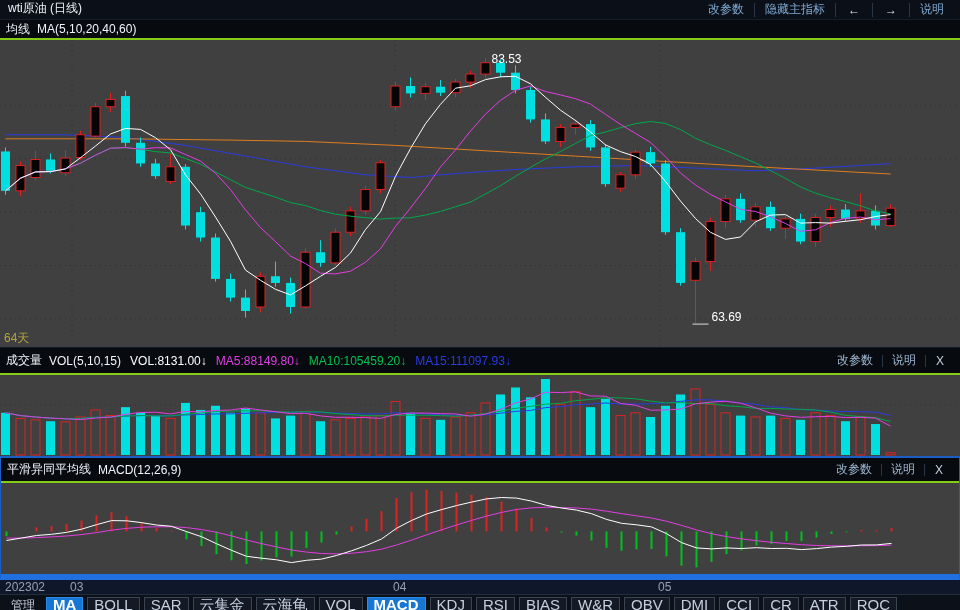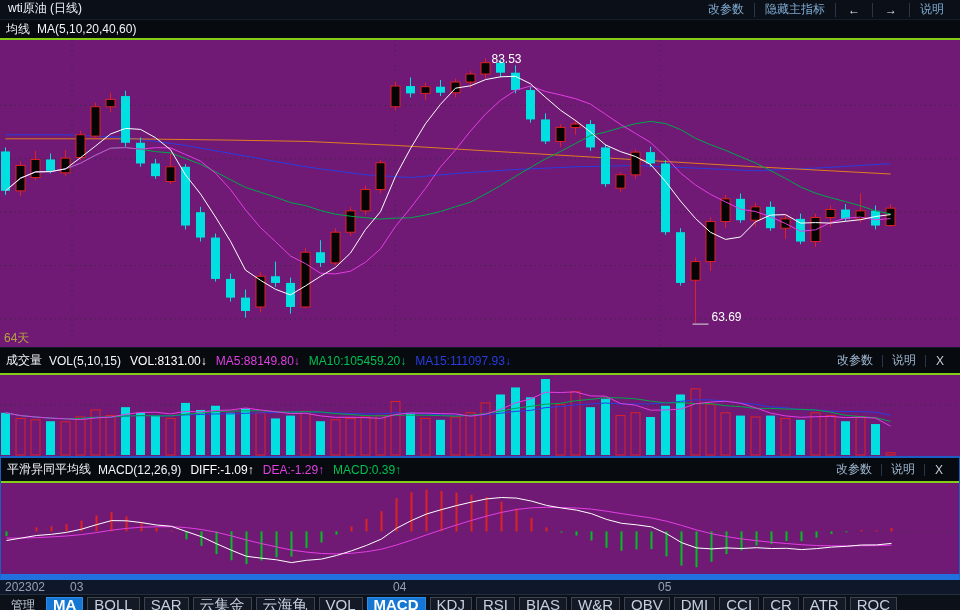--- a/index.html
+++ b/index.html
@@ -16,21 +16,21 @@
   
   .phead{height:18px;background:#070b10;display:flex;align-items:center;padding:0 6px;
          border-bottom:2px solid #84cc16;white-space:nowrap;}
   .phead .pname{color:#f2f5fa;margin-right:7px;}
   .phead .pparams{color:#f2f5fa;margin-right:9px;}
   .hv{margin-right:9px;}
   .ph-btns{margin-left:auto;display:flex;align-items:center;height:100%;}
   .ph-btn{color:#9fb6cf;padding:0 9px;cursor:pointer;}
   .ph-x{color:#c4cdd8;padding:0 10px;cursor:pointer;}
   .ph-sep{width:1px;height:12px;background:#2a3545;}
-  .chartwrap{position:relative;background:#701a75;}
+  .chartwrap{position:relative;background:#404040;}
   svg{display:block;}
   .days{position:absolute;left:4px;bottom:0;color:#b3a23e;}
   
   .vol .phead{height:25px;border-top:1px solid #141c28;}
   .macdpanel{box-sizing:border-box;border:1px solid #1c5ec4;border-top:2px solid #1c5ec4;
              border-bottom:6px solid #2070e0;background:#000;}
   .macdpanel .phead{height:23px;}
   
   .xaxis{position:relative;height:14px;background:#0f172a;color:#97a1b1;}
   .xlabel{position:absolute;top:0;line-height:14px;}
@@ -290,21 +290,20 @@
           <polyline points="5.5,37.8 20.5,40.6 35.5,42.0 50.5,43.1 65.5,43.8 80.5,43.5 95.5,42.3 110.5,42.1 125.5,41.0 140.5,40.6 155.5,40.9 170.5,40.9 185.5,39.2 200.5,38.1 215.5,36.5 230.5,36.1 245.5,35.9 260.5,35.7 275.5,36.8 290.5,37.1 305.5,36.7 320.5,36.9 335.5,38.6 350.5,39.5 365.5,40.6 380.5,40.9 395.5,40.2 410.5,40.2 425.5,40.2 440.5,40.6 455.5,41.2 470.5,40.3 485.5,38.6 500.5,36.2 515.5,33.3 530.5,31.4 545.5,29.2 560.5,28.3 575.5,25.7 590.5,24.4 605.5,22.6 620.5,22.9 635.5,23.8 650.5,26.1 665.5,27.9 680.5,27.6 695.5,28.6 710.5,28.6 725.5,30.7 740.5,31.6 755.5,33.4 770.5,33.4 785.5,34.0 800.5,34.3 815.5,35.0 830.5,37.1 845.5,40.3 860.5,41.6 875.5,42.7 890.5,46.4" fill="none" stroke="#00a84a" stroke-width="1"></polyline>
           <polyline points="5.5,37.8 20.5,40.6 35.5,42.0 50.5,43.1 65.5,43.8 80.5,44.6 95.5,43.0 110.5,42.1 125.5,39.3 140.5,37.5 155.5,37.2 170.5,38.9 185.5,36.4 200.5,36.9 215.5,35.5 230.5,35.0 245.5,33.0 260.5,35.0 275.5,36.7 290.5,38.6 305.5,38.3 320.5,40.9 335.5,42.3 350.5,42.3 365.5,42.6 380.5,43.4 395.5,39.5 410.5,38.1 425.5,38.1 440.5,38.6 455.5,38.9 470.5,41.2 485.5,39.2 500.5,34.4 515.5,27.9 530.5,24.0 545.5,17.2 560.5,17.5 575.5,16.9 590.5,20.9 605.5,21.2 620.5,28.5 635.5,30.2 650.5,35.2 665.5,35.0 680.5,34.1 695.5,28.8 710.5,27.1 725.5,26.2 740.5,28.2 755.5,32.7 770.5,38.1 785.5,40.9 800.5,42.3 815.5,41.7 830.5,41.4 845.5,42.6 860.5,42.3 875.5,43.1 890.5,51.1" fill="none" stroke="#e23ee2" stroke-width="1"></polyline>
         </svg>
     </div>
   </div>
 
   <div class="panel macdpanel">
     <div class="phead">
       <span class="pname">平滑异同平均线</span>
       <span class="pparams">MACD(12,26,9)</span>
-      <span id="macd-vals"><span class="hv" style="color:#ffffff">DIFF:-1.09↑</span><span class="hv" style="color:#e23ee2">DEA:-1.29↑</span><span class="hv" style="color:#00c050">MACD:0.39↑</span></span>
       <span class="ph-btns">
         <span class="ph-btn">改参数</span>
         <span class="ph-sep"></span>
         <span class="ph-btn">说明</span>
         <span class="ph-sep"></span>
         <span class="ph-x">X</span>
       </span>
     </div>
     <div class="chartwrap" style="height:91px">
       <svg id="macd-svg" width="958" height="91" viewBox="0 0 958 91">

